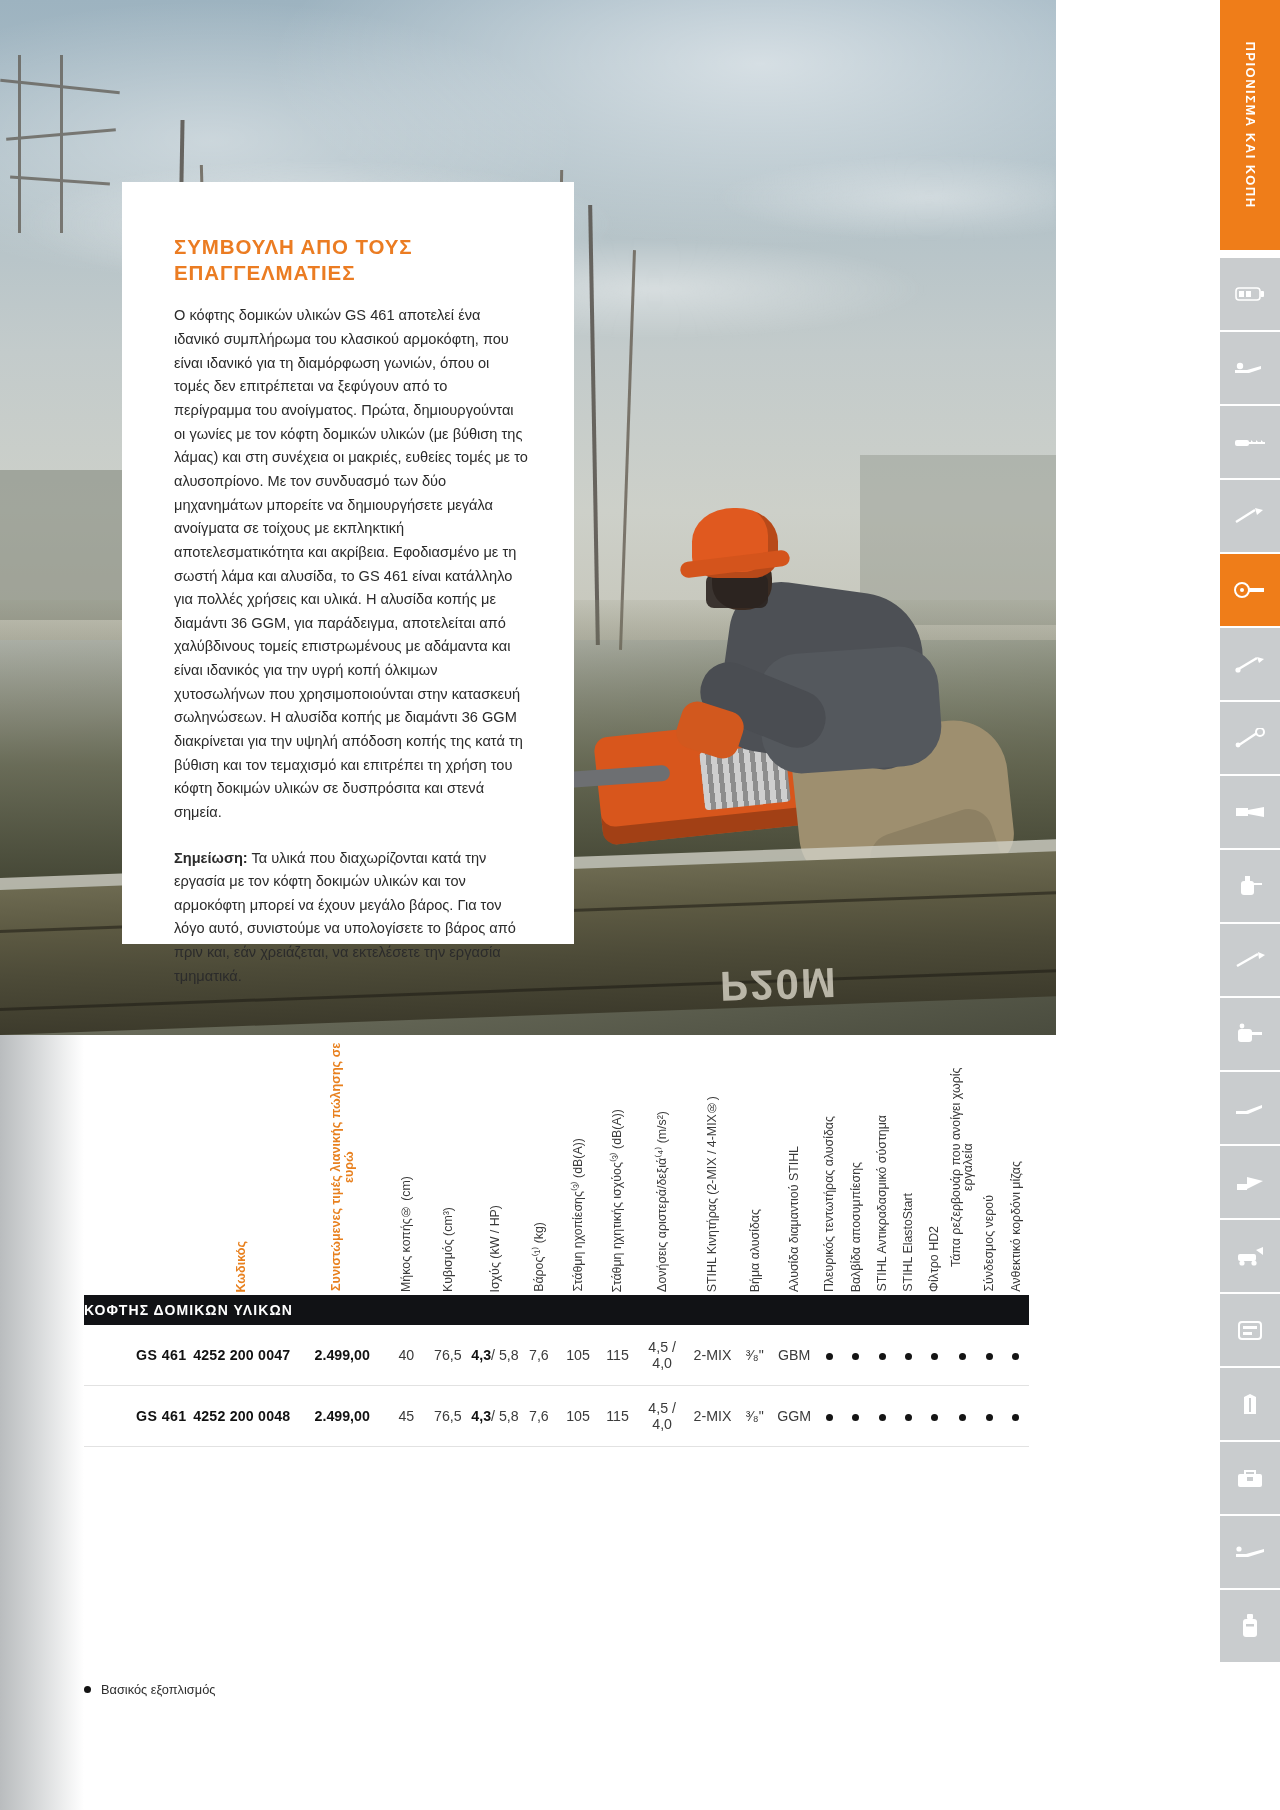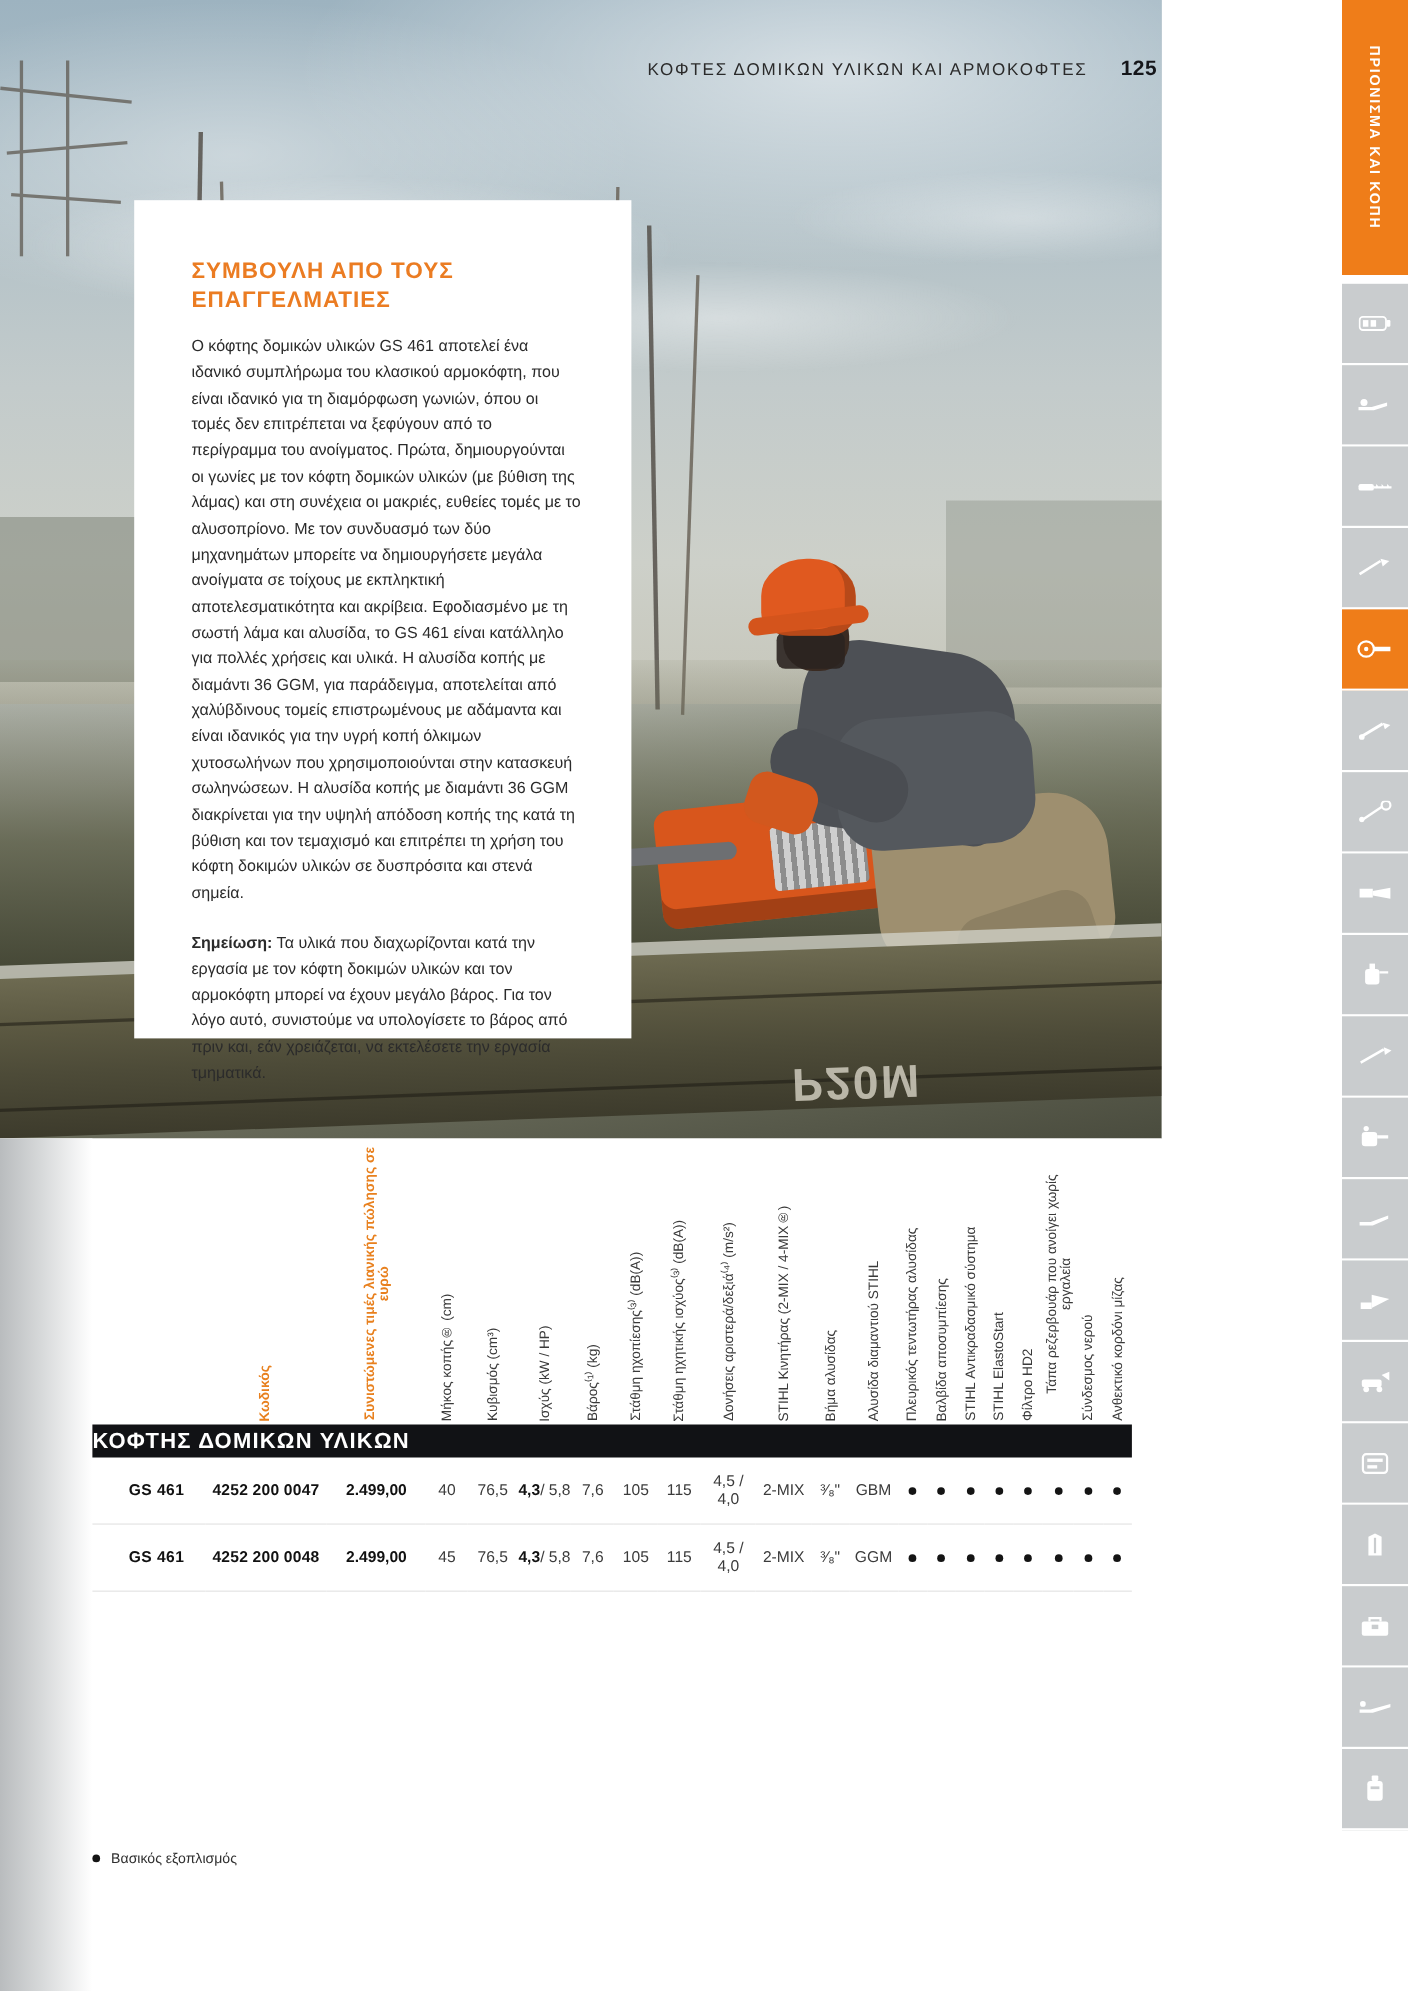--- a/index.html
+++ b/index.html
@@ -144,27 +144,27 @@
   }
   .rot{
     writing-mode:vertical-rl;transform:rotate(180deg);
     white-space:nowrap;font-size:12.4px;line-height:1;color:#3a3a3a;
     display:inline-block;
   }
   .rot.accent{color:#e8801e;font-weight:700;font-size:12.6px;}
 
   .secthead td{
     background:#111215;color:#ffffff;font-weight:800;
-    letter-spacing:1.1px;font-size:20px;padding:9px 0 9px 14px;height:30px;
+    letter-spacing:1.1px;font-size:14px;padding:9px 0 9px 14px;height:30px;
   }
   tr.data td{
     border-bottom:1px solid #e2e2e2;
     padding:13px 0;height:34px;text-align:center;font-size:14.2px;color:#3b3b3b;
   }
-  tr.data td.model{text-align:center;padding-left:14px;font-weight:800;color:#111;letter-spacing:.4px;}
+  tr.data td.model{text-align:right;padding-left:14px;font-weight:800;color:#111;letter-spacing:.4px;}
   tr.data td.code{font-weight:800;color:#111;letter-spacing:.2px;}
   tr.data td.price{font-weight:800;color:#111;}
   td.pw b{font-weight:800;color:#111;}
   .dot{display:inline-block;width:7px;height:7px;border-radius:50%;background:#141414;}
 
   
   .footnotes{
     position:absolute;left:84px;top:645px;display:flex;gap:52px;align-items:center;
     font-size:12.8px;color:#2e2e2e;line-height:1.5;
   }
@@ -219,24 +219,20 @@
     </div>
 
     <div class="deck-edge"></div>
     <div class="deck"></div>
     <div class="deck-line" style="top:930px;"></div>
     <div class="deck-line" style="top:1008px;"></div>
 
     <div class="osb-text">P20M</div>
   </div>
 
-  <div class="hdr">
-    <span>ΚΟΦΤΕΣ ΔΟΜΙΚΩΝ ΥΛΙΚΩΝ ΚΑΙ ΑΡΜΟΚΟΦΤΕΣ</span>
-    <span class="pnum">125</span>
-  </div>
 
   <div class="tipcard">
     <div class="tip-inner">
       <h2 class="tip-title">
         <span>ΣΥΜΒΟΥΛΗ ΑΠΟ ΤΟΥΣ</span><br>
         <span>ΕΠΑΓΓΕΛΜΑΤΙΕΣ</span>
       </h2>
       <p class="tip-body">Ο κόφτης δομικών υλικών GS 461 αποτελεί ένα ιδανικό συμπλήρωμα του κλασικού αρμοκόφτη, που είναι ιδανικό για τη διαμόρφωση γωνιών, όπου οι τομές δεν επιτρέπεται να ξεφύγουν από το περίγραμμα του ανοίγματος. Πρώτα, δημιουργούνται οι γωνίες με τον κόφτη δομικών υλικών (με βύθιση της λάμας) και στη συνέχεια οι μακριές, ευθείες τομές με το αλυσοπρίονο. Με τον συνδυασμό των δύο μηχανημάτων μπορείτε να δημιουργήσετε μεγάλα ανοίγματα σε τοίχους με εκπληκτική αποτελεσματικότητα και ακρίβεια. Εφοδιασμένο με τη σωστή λάμα και αλυσίδα, το GS 461 είναι κατάλληλο για πολλές χρήσεις και υλικά. Η αλυσίδα κοπής με διαμάντι 36 GGM, για παράδειγμα, αποτελείται από χαλύβδινους τομείς επιστρωμένους με αδάμαντα και είναι ιδανικός για την υγρή κοπή όλκιμων χυτοσωλήνων που χρησιμοποιούνται στην κατασκευή σωληνώσεων. Η αλυσίδα κοπής με διαμάντι 36 GGM διακρίνεται για την υψηλή απόδοση κοπής της κατά τη βύθιση και τον τεμαχισμό και επιτρέπει τη χρήση του κόφτη δοκιμών υλικών σε δυσπρόσιτα και στενά σημεία.</p>
       <p class="tip-note"><b>Σημείωση:</b><span> Τα υλικά που διαχωρίζονται κατά την εργασία με τον κόφτη δοκιμών υλικών και τον αρμοκόφτη μπορεί να έχουν μεγάλο βάρος. Για τον λόγο αυτό, συνιστούμε να υπολογίσετε το βάρος από πριν και, εάν χρειάζεται, να εκτελέσετε την εργασία τμηματικά.</span></p>
     </div>

